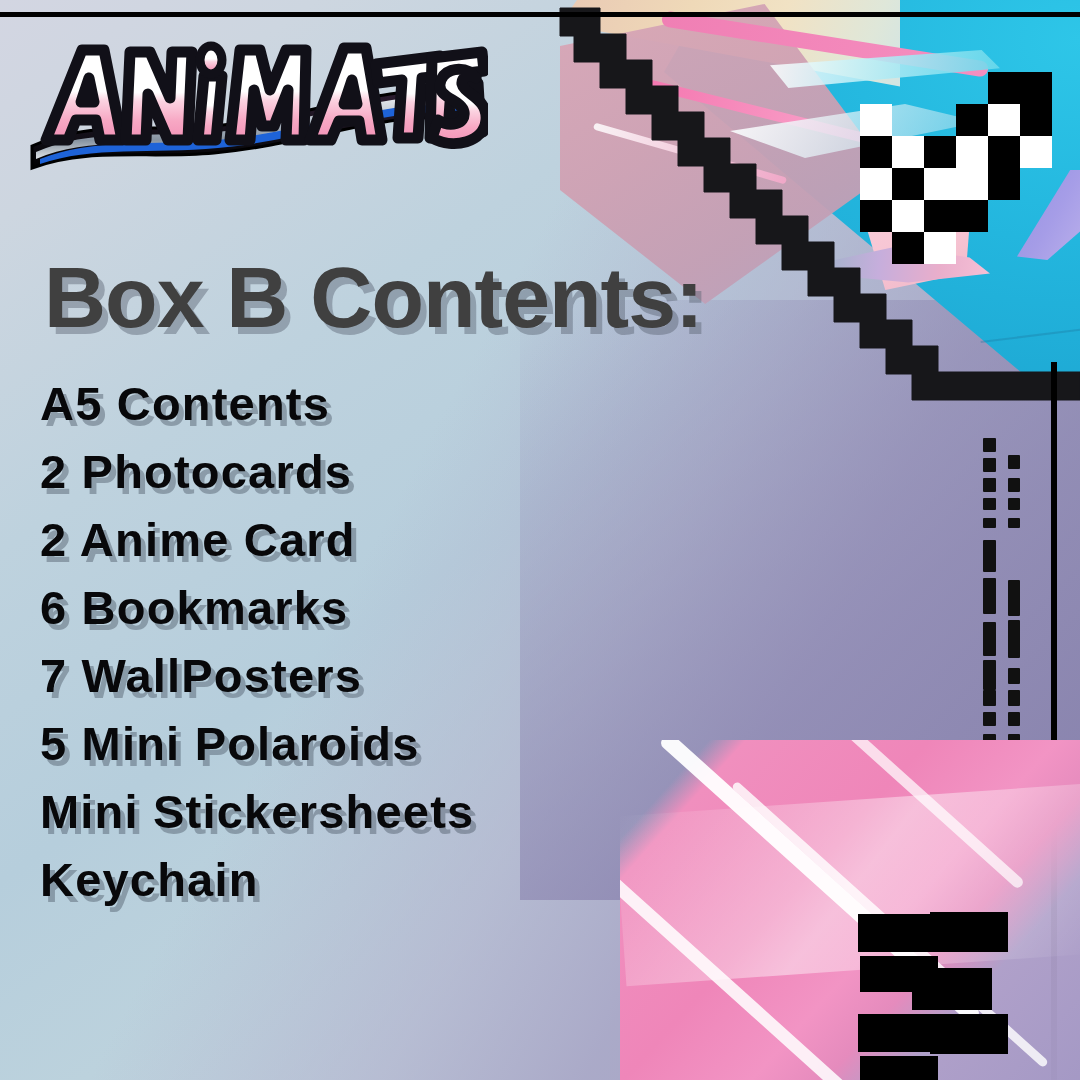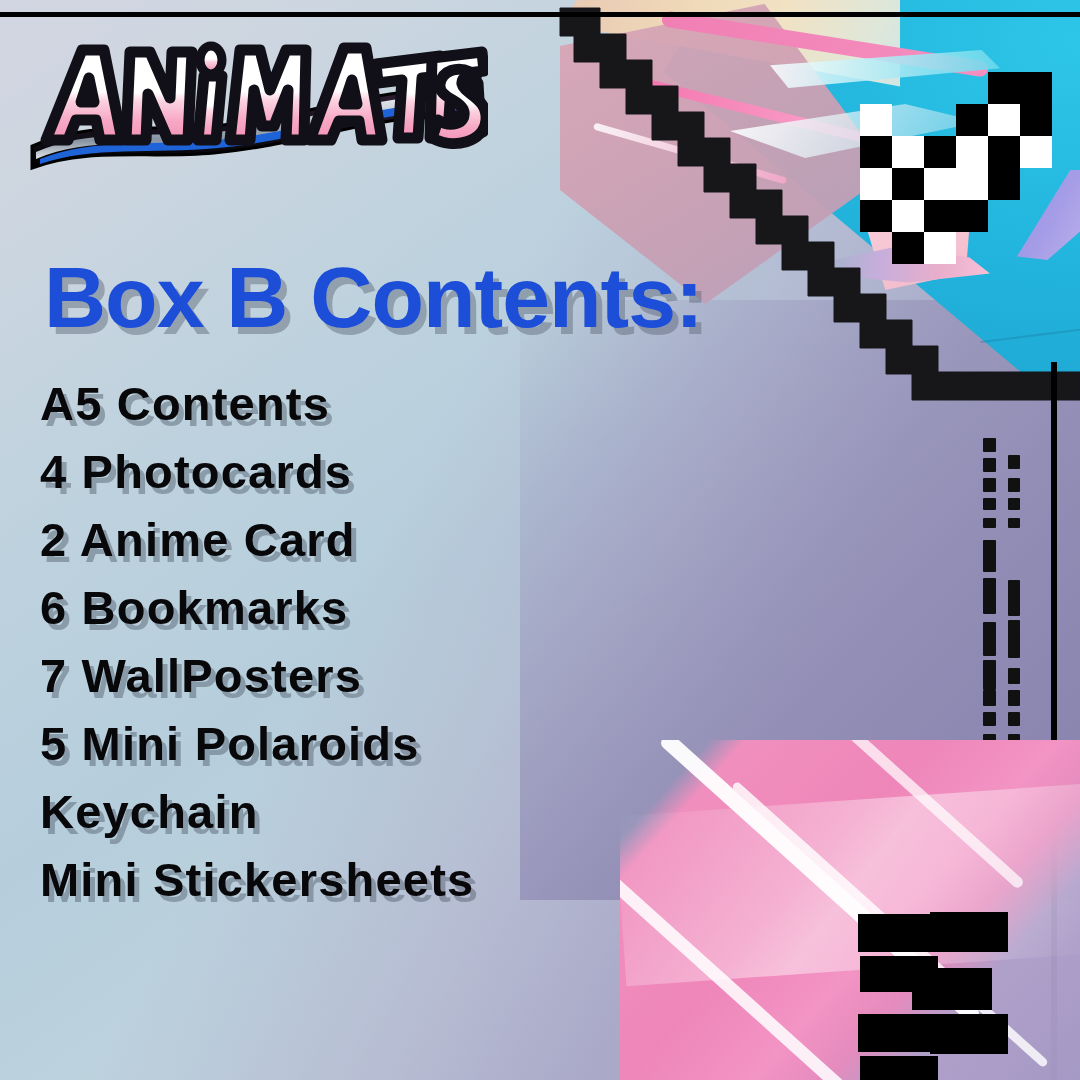--- a/index.html
+++ b/index.html
@@ -168,21 +168,21 @@
   
   .logo{
     position:absolute;left:18px;top:28px;width:470px;height:150px;
   }
   .logo svg{display:block;width:100%;height:100%;}
 
   
   .title{
     position:absolute;left:44px;top:248px;
     font-size:86px;font-weight:bold;letter-spacing:-1px;
-    color:#1d4ed8;
+    color:#404040;
     text-shadow:6px 7px 0 rgba(90,100,115,.45);
     white-space:nowrap;
   }
   .list{
     position:absolute;left:40px;top:370px;width:700px;
     display:flex;flex-direction:column;gap:0;
   }
   .list .item{
     font-size:47px;font-weight:bold;letter-spacing:1.2px;
     line-height:68px;
@@ -367,22 +367,22 @@
 
         <ellipse cx="193" cy="32" rx="11" ry="14" fill="url(#lg-fill)" stroke="#111018" stroke-width="9"></ellipse>
       </g>
     </svg>
   </div>
 
   <div class="title">Box B Contents:</div>
 
   <div class="list" id="contents-list">
       <div class="item">A5 Contents</div>
-      <div class="item">4 Photocards</div>
+      <div class="item">2 Photocards</div>
       <div class="item">2 Anime Card</div>
       <div class="item">6 Bookmarks</div>
       <div class="item">7 WallPosters</div>
       <div class="item">5 Mini Polaroids</div>
+      <div class="item">Mini Stickersheets</div>
       <div class="item">Keychain</div>
-      <div class="item">Mini Stickersheets</div>
     </div>
 
 </div>
 
 </body></html>

